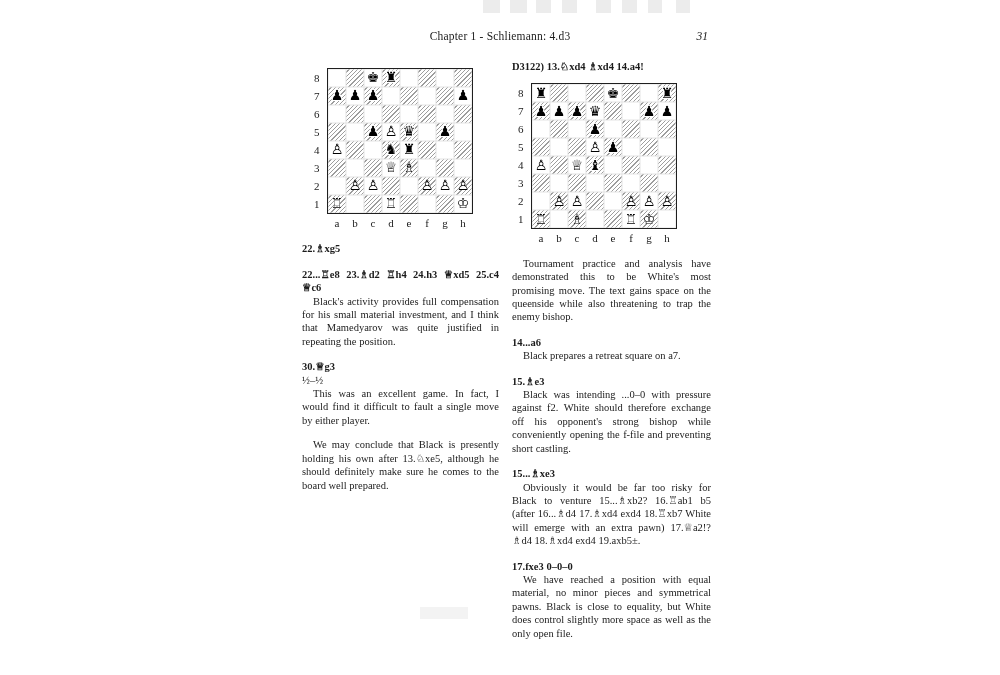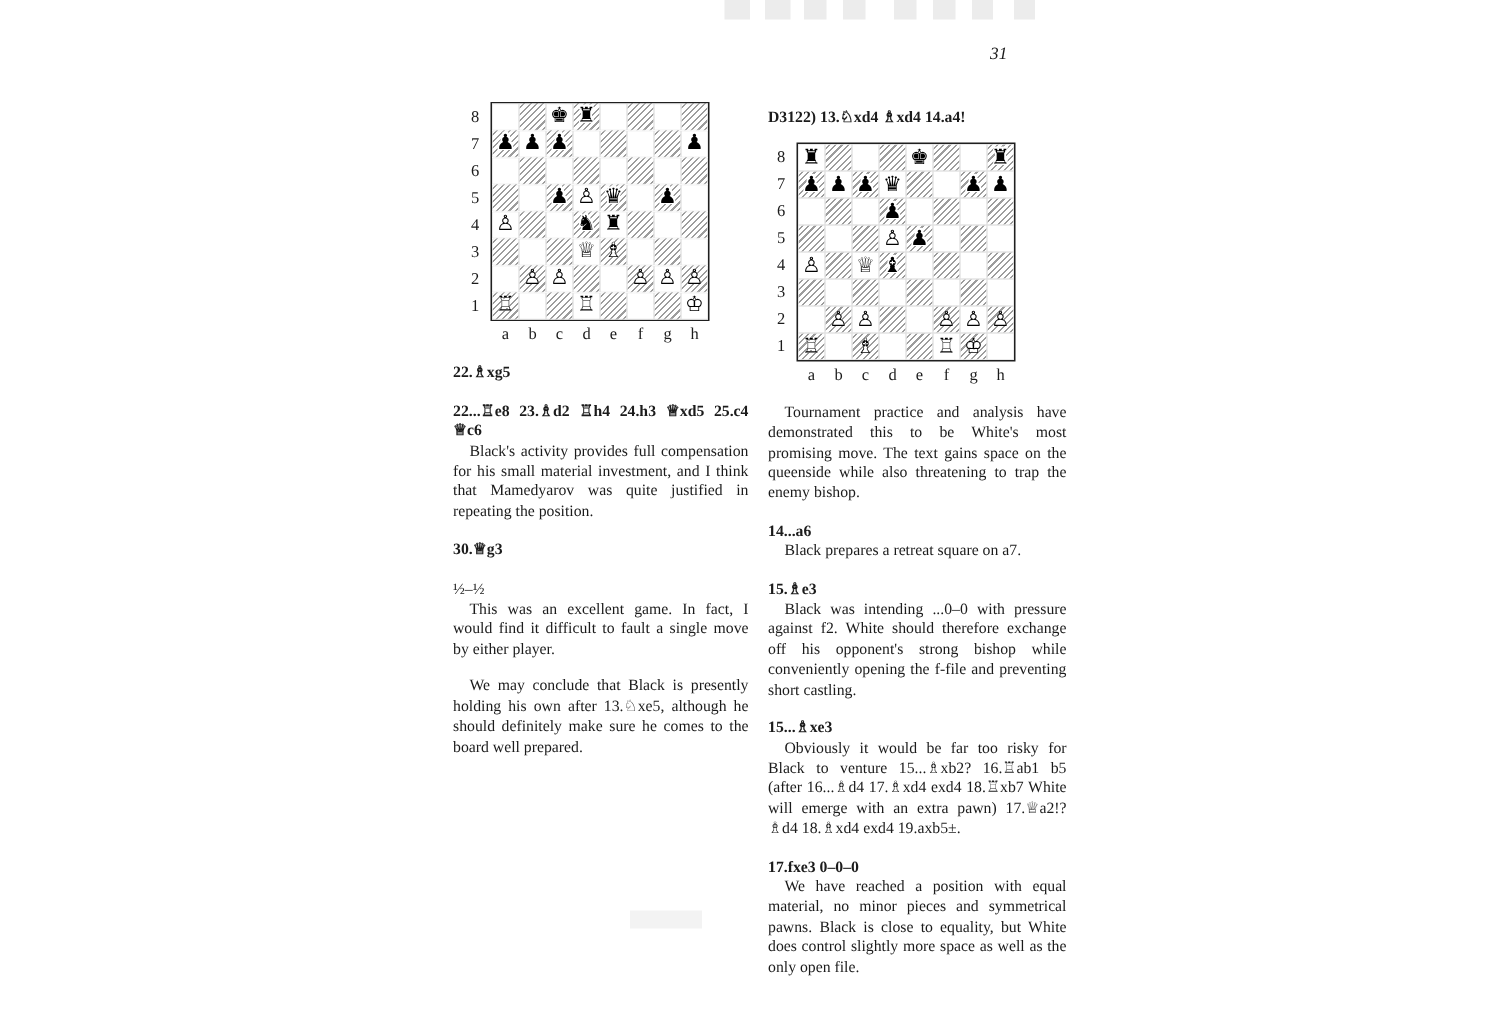--- a/index.html
+++ b/index.html
@@ -1,27 +1,27 @@
 <!DOCTYPE html>
 <html><head>
 <meta charset="utf-8">
 <style>
   html,body{margin:0;padding:0;background:#ffffff;}
   .page{position:relative;width:1000px;height:675px;background:#ffffff;overflow:hidden;
         font-family:"Liberation Serif","DejaVu Serif",serif;color:#1b1b1b;}
   .header-title{position:absolute;top:30px;left:0;width:1000px;text-align:center;
         font-size:11.5px;letter-spacing:.2px;}
-  .page-number{position:absolute;top:30px;left:660px;width:48px;text-align:left;font-size:11.5px;font-style:italic;}
+  .page-number{position:absolute;top:30px;left:660px;width:48px;text-align:right;font-size:11.5px;font-style:italic;}
   .col{position:absolute;top:56px;font-size:10.5px;line-height:13.4px;}
   .col-left{left:302px;width:197px;}
   .col-right{left:512px;width:199px;}
   .para{margin:11px 0 0;text-align:justify;text-indent:11px;}
   .moveline{margin:12px 0 0;font-weight:bold;text-align:justify;}
   .moveline + .para{margin-top:0;}
-  .result{margin:13px 0 0;}
+  .result{margin:0 0 0;}
   .result + .para{margin-top:0;font-family:Liberation Serif, serif;}
   
   .diagram{display:grid;grid-template-columns:13px 146px;margin:12px 0 0 12px;}
   .col-right .diagram{margin-left:6px;margin-top:10px;}
   .ranks{display:flex;flex-direction:column;padding-top:1px;}
   .rank-label{height:18px;line-height:18px;width:13px;text-align:left;font-size:11px;}
   .board{display:grid;grid-template-columns:repeat(8,18px);grid-template-rows:repeat(8,18px);
          border:1px solid #1f1f1f;width:144px;height:144px;background:#fff;}
   .files{grid-column:2;display:flex;padding-left:1px;margin-top:3px;}
   .file-label{width:18px;text-align:center;font-size:11px;}
@@ -46,20 +46,21 @@
   <div class="artifact" style="left:483px;top:0;width:17px;height:13px"></div>
   <div class="artifact" style="left:510px;top:0;width:17px;height:13px"></div>
   <div class="artifact" style="left:536px;top:0;width:15px;height:13px"></div>
   <div class="artifact" style="left:562px;top:0;width:15px;height:13px"></div>
   <div class="artifact" style="left:596px;top:0;width:15px;height:13px"></div>
   <div class="artifact" style="left:622px;top:0;width:15px;height:13px"></div>
   <div class="artifact" style="left:648px;top:0;width:14px;height:13px"></div>
   <div class="artifact" style="left:676px;top:0;width:14px;height:13px"></div>
   <div class="artifact" style="left:420px;top:607px;width:48px;height:12px;background:#f3f3f3"></div>
 
+  <div class="header-title">Chapter 1 - Schliemann: 4.d3</div>
   <div class="page-number">31</div>
 
   <div class="col col-left">
     <div class="diagram">
       <div class="ranks">
           <div class="rank-label">8</div>
           <div class="rank-label">7</div>
           <div class="rank-label">6</div>
           <div class="rank-label">5</div>
           <div class="rank-label">4</div>
@@ -205,21 +206,21 @@
     <p class="moveline">22.♗xg5</p>
     <p class="moveline">22...♖e8 23.♗d2 ♖h4 24.h3 ♕xd5 25.c4 ♕c6</p>
     <p class="para">Black's activity provides full compensation for his small material investment, and I think that Mamedyarov was quite justified in repeating the position.</p>
     <p class="moveline">30.♕g3</p>
     <p class="result">½–½</p>
     <p class="para">This was an excellent game. In fact, I would find it difficult to fault a single move by either player.</p>
     <p class="para">We may conclude that Black is presently holding his own after 13.♘xe5, although he should definitely make sure he comes to the board well prepared.</p>
   </div>
 
   <div class="col col-right">
-    <p class="moveline" style="margin-top:16px">D3122) 13.♘xd4 ♗xd4 14.a4!</p>
+    <p class="moveline" style="margin-top:4px">D3122) 13.♘xd4 ♗xd4 14.a4!</p>
     <div class="diagram">
       <div class="ranks">
           <div class="rank-label">8</div>
           <div class="rank-label">7</div>
           <div class="rank-label">6</div>
           <div class="rank-label">5</div>
           <div class="rank-label">4</div>
           <div class="rank-label">3</div>
           <div class="rank-label">2</div>
           <div class="rank-label">1</div>

